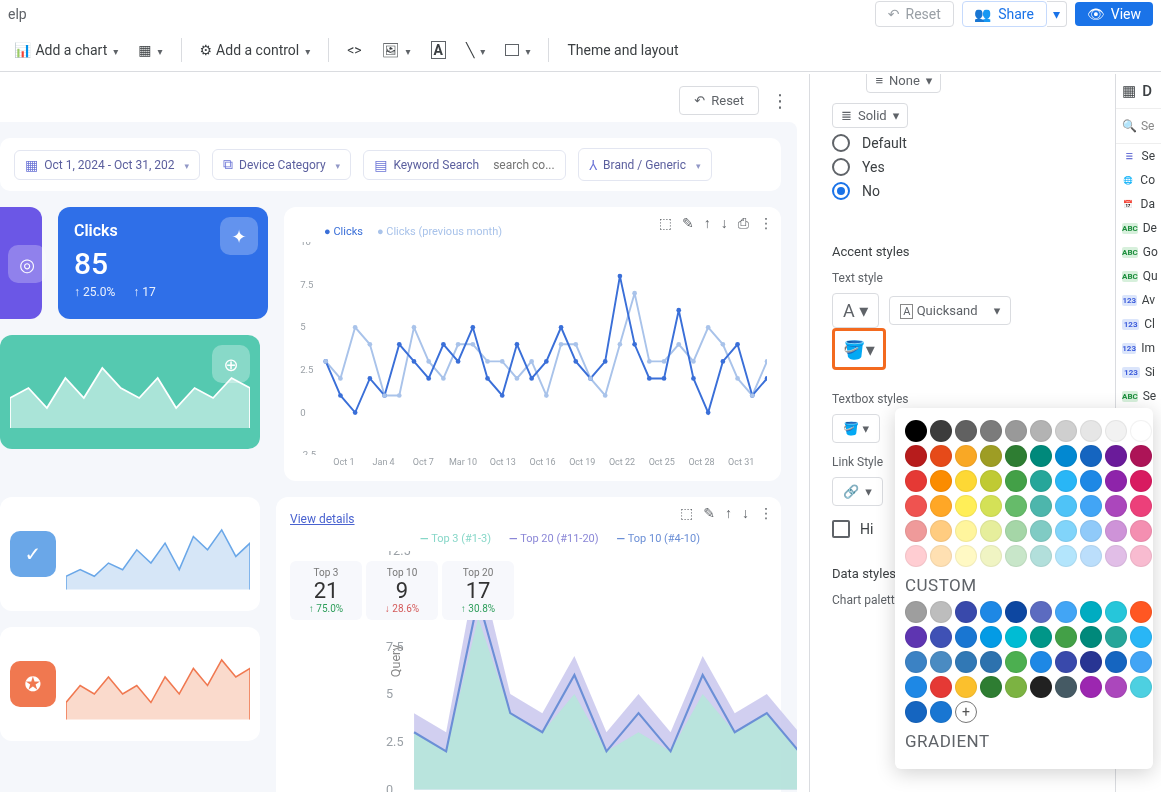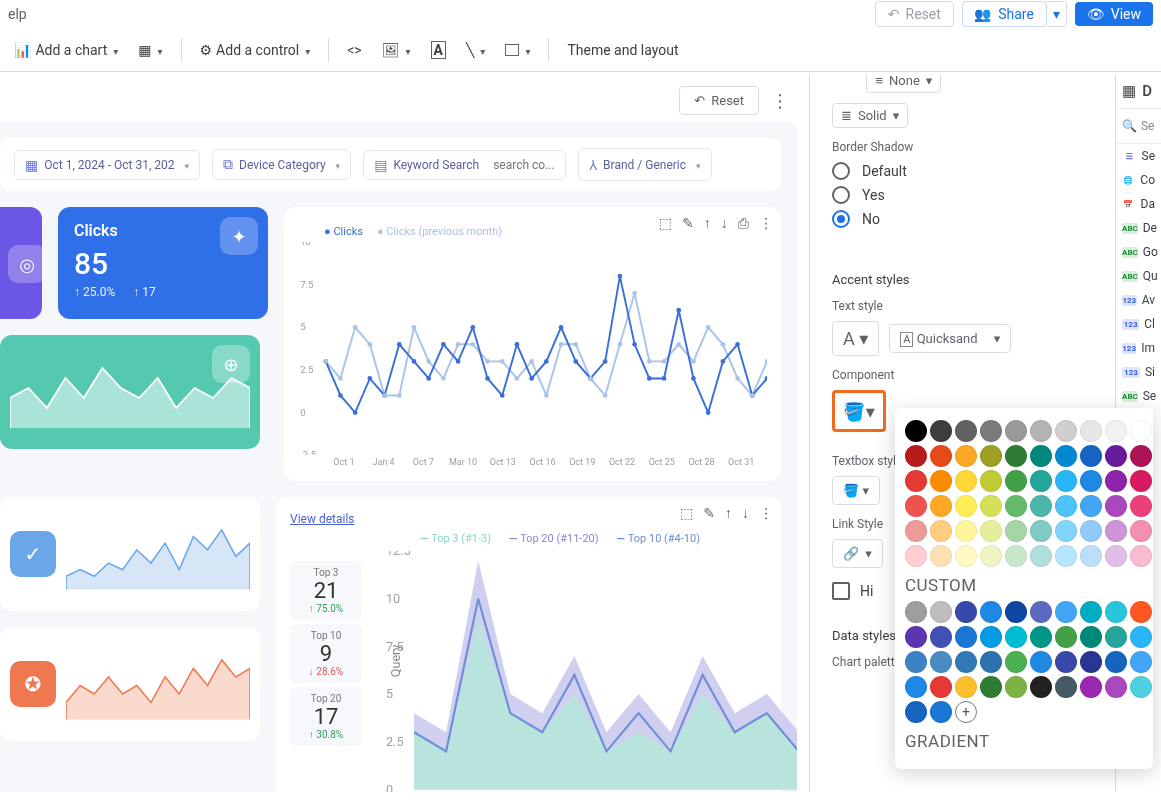--- a/index.html
+++ b/index.html
@@ -61,21 +61,21 @@
 .sqicon.orange { background:#f07850; }
 .spark { flex:1; }
 
 
 .rankings { flex:1; }
 .rankings h3 { font-size:20px; font-weight:400; }
 .rankings h3 b { font-weight:700; }
 .rankings a { color:#4a63d0; font-size:12px; text-decoration:underline; }
 .rank-legend { display:flex; gap:18px; font-size:11px; color:#5f6368; margin:6px 0 0 130px; }
 .rank-legend span::before { content:"— "; font-weight:bold; }
-.rank-stats { display:flex; flex-direction:column; gap:4px; position:absolute; left:14px; top:64px; }
+.rank-stats { display:flex; flex-direction:row; gap:4px; position:absolute; left:14px; top:64px; }
 .rstat { background:#f7f8fc; border-radius:6px; padding:6px 14px; text-align:center; font-size:10px; color:#777; width:72px;}
 .rstat .big { font-size:22px; color:#333; font-weight:400; }
 .rstat .delta { font-size:10px; }
 .rstat .up { color:#2e9e5b; }
 .rstat .down { color:#d45a5a; }
 
 
 .sidebar { position:absolute; top:74px; right:46px; bottom:8px; width:305px; padding:0 16px 16px 22px; overflow:hidden; }
 .sec-label { font-size:12px; color:#5f6368; margin:12px 0 8px; }
 .radio-row { display:flex; align-items:center; gap:12px; margin:6px 0; font-size:14px; }
@@ -396,21 +396,20 @@
 
 <div class="sidebar">
   <div style="display:flex;gap:10px;margin-top:-6px">
     <div class="select-box small" style="visibility:hidden">x</div>
     <div class="select-box small"><span>≡</span><span>None</span> ▾</div>
   </div>
   <div style="margin-top:10px">
     <div class="select-box small"><span>≣</span><span>Solid</span> ▾</div>
   </div>
 
-  <div class="sec-label">Border Shadow</div>
   <div class="radio-row">
       <div class="radio"></div>
       <span>Default</span>
     </div>
   <div class="radio-row">
       <div class="radio"></div>
       <span>Yes</span>
     </div>
   <div class="radio-row">
       <div class="radio sel"></div>
@@ -420,21 +419,20 @@
   <div class="sec-label" style="margin-top:44px;color:#3c4043;font-size:13px">Accent styles</div>
   <div class="sec-label">Text style</div>
   <div style="display:flex;gap:10px;align-items:center">
     <div class="select-box" style="font-size:18px">A ▾</div>
     <div class="select-box" style="width:122px;justify-content:space-between">
       <span><span style="border:1px solid #888;padding:0 2px;font-size:11px">A</span> <span>Quicksand</span></span>
         <span>▾</span>
     </div>
   </div>
 
-  <div class="sec-label">Component</div>
   <div class="fill-btn"><span>🪣</span> ▾</div>
 
   <div class="sec-label" style="margin-top:22px">Textbox styles</div>
   <div class="select-box">🪣 ▾</div>
 
   <div class="sec-label">Link Style</div>
   <div class="select-box"><span>🔗</span> ▾</div>
 
   <div class="check-row">
       <div class="checkbox"></div>

